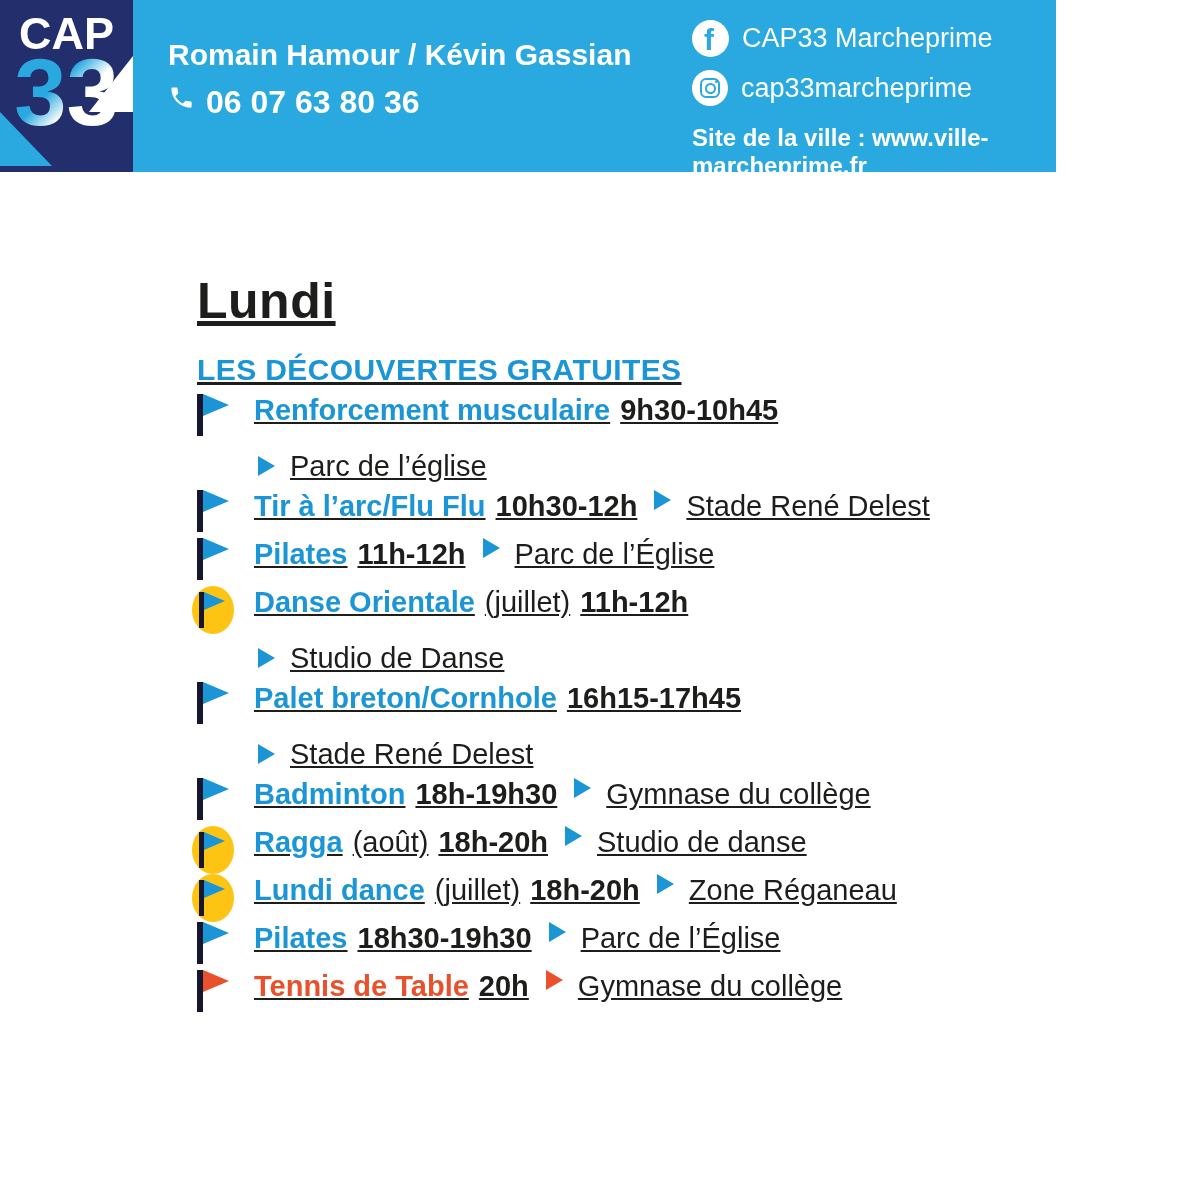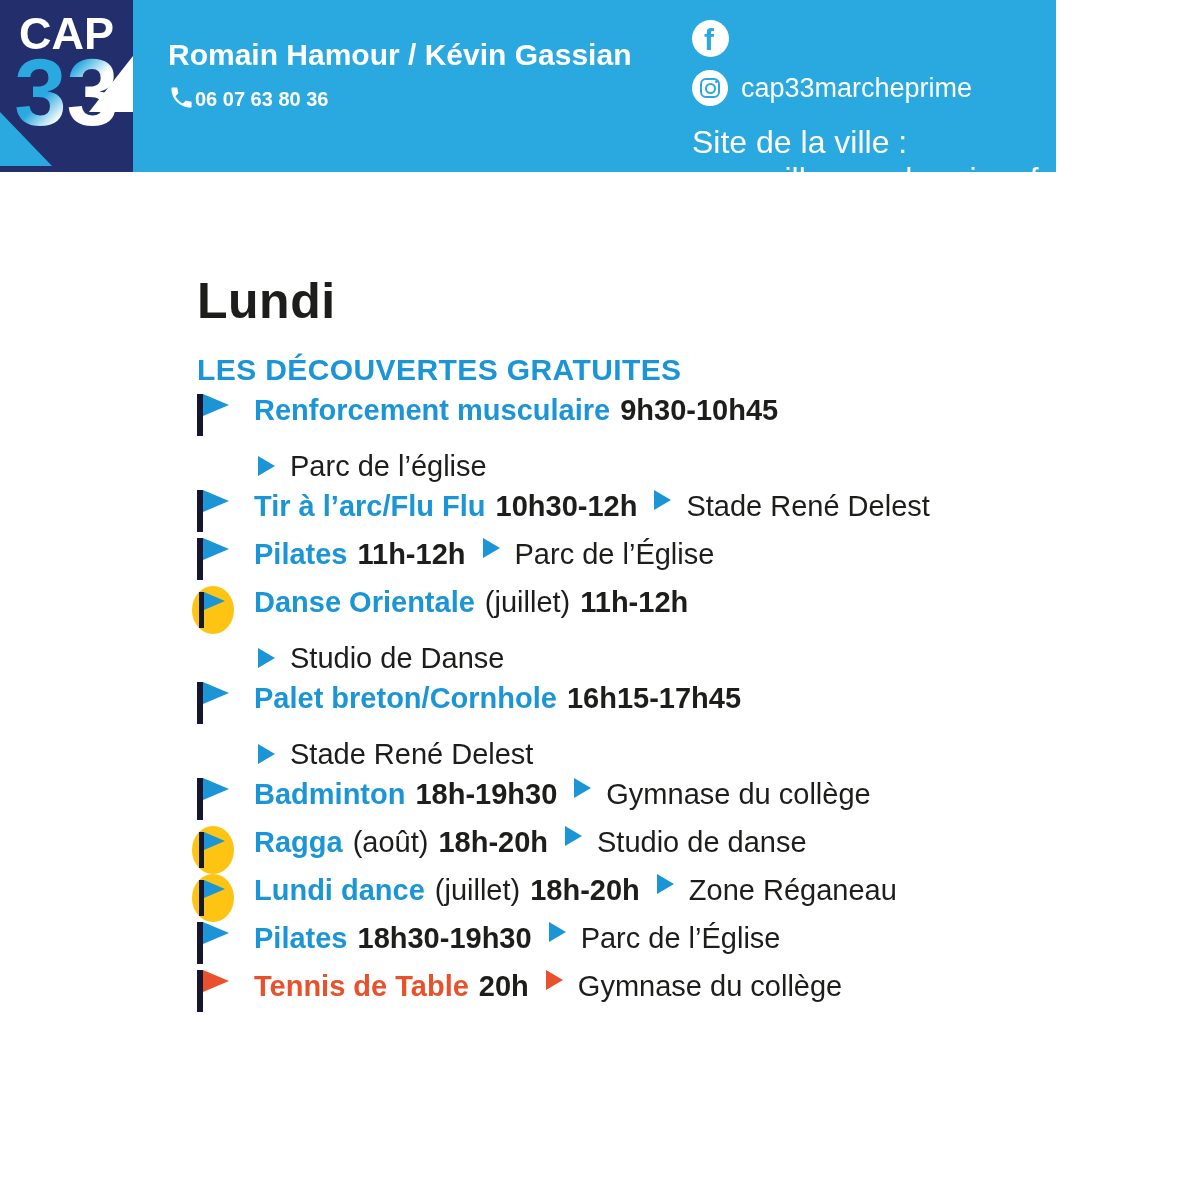--- a/index.html
+++ b/index.html
@@ -48,21 +48,21 @@
   @supports ((-webkit-background-clip:text) or (background-clip:text)) {
     .logo .threes {
       background:linear-gradient(135deg, var(--header-bg,#2aa9e0) 42%, #ffffff 58%);
       -webkit-background-clip:text; background-clip:text;
       color:transparent;
     }
   }
   .header-main { position:absolute; left:168px; top:26px; color:#fff; }
   .hm-line1 { font-size:27px; font-weight:700; }
   .hm-line2 { font-size:30px; font-weight:700; margin-top:12px; }
-  .hm-line3 { font-size:20px; font-weight:700; margin-top:12px; display:flex; align-items:flex-end; }
+  .hm-line3 { font-size:32px; font-weight:700; margin-top:12px; display:flex; align-items:flex-start; gap:11px; }
   .phone-svg { width:27px; height:27px; fill:#ffffff; }
 
   .header-right { position:absolute; left:692px; top:18px; color:#fff; }
   .social-row { display:flex; align-items:center; gap:13px; height:40px; }
   .social-row + .social-row { margin-top:10px; }
   .social-label { font-size:27px; font-weight:400; }
   .fb-icon {
     width:37px; height:37px; border-radius:50%; background:#ffffff;
     position:relative; overflow:hidden; flex:0 0 auto;
   }
@@ -79,24 +79,24 @@
     border:2.6px solid var(--header-bg,#2aa9e0); border-radius:6px;
   }
   .ig-lens {
     position:absolute; left:12.5px; top:12.5px; width:11px; height:11px;
     border:2.6px solid var(--header-bg,#2aa9e0); border-radius:50%;
   }
   .ig-dot {
     position:absolute; right:10px; top:10px; width:3px; height:3px;
     border-radius:50%; background:var(--header-bg,#2aa9e0);
   }
-  .site-line { margin-top:16px; font-size:32px; font-weight:400; }
+  .site-line { margin-top:16px; font-size:24px; font-weight:700; }
 
   
-  .content { padding-left:197px; padding-right:25px; }
+  .content { padding-left:197px; padding-right:25px;text-decoration:underline; }
   .day-title {
     margin:0; padding-top:102px;
     font-size:50px; line-height:1.08; font-weight:800;
     color:#1d1d1b; letter-spacing:0.5px;
   }
   .section-title {
     margin-top:25px; margin-bottom:7px;
     font-size:30px; font-weight:800; letter-spacing:0.4px;
   }
   .section-title.blue   { color:var(--activity-blue,#1b95d6); }
@@ -164,20 +164,21 @@
       </svg>
       <span>06 07 63 80 36</span>
     </div>
   </div>
 
   <div class="header-right">
     <div class="social-row">
       <span class="fb-icon">
           <span>f</span>
         </span>
+      <span class="social-label">CAP33 Marcheprime</span>
     </div>
     <div class="social-row">
       <span class="ig-icon">
         <span class="ig-frame"></span>
           <span class="ig-lens"></span>
           <span class="ig-dot"></span>
       </span>
       <span class="social-label">cap33marcheprime</span>
     </div>
     <div class="site-line">Site de la ville : www.ville-marcheprime.fr</div>

